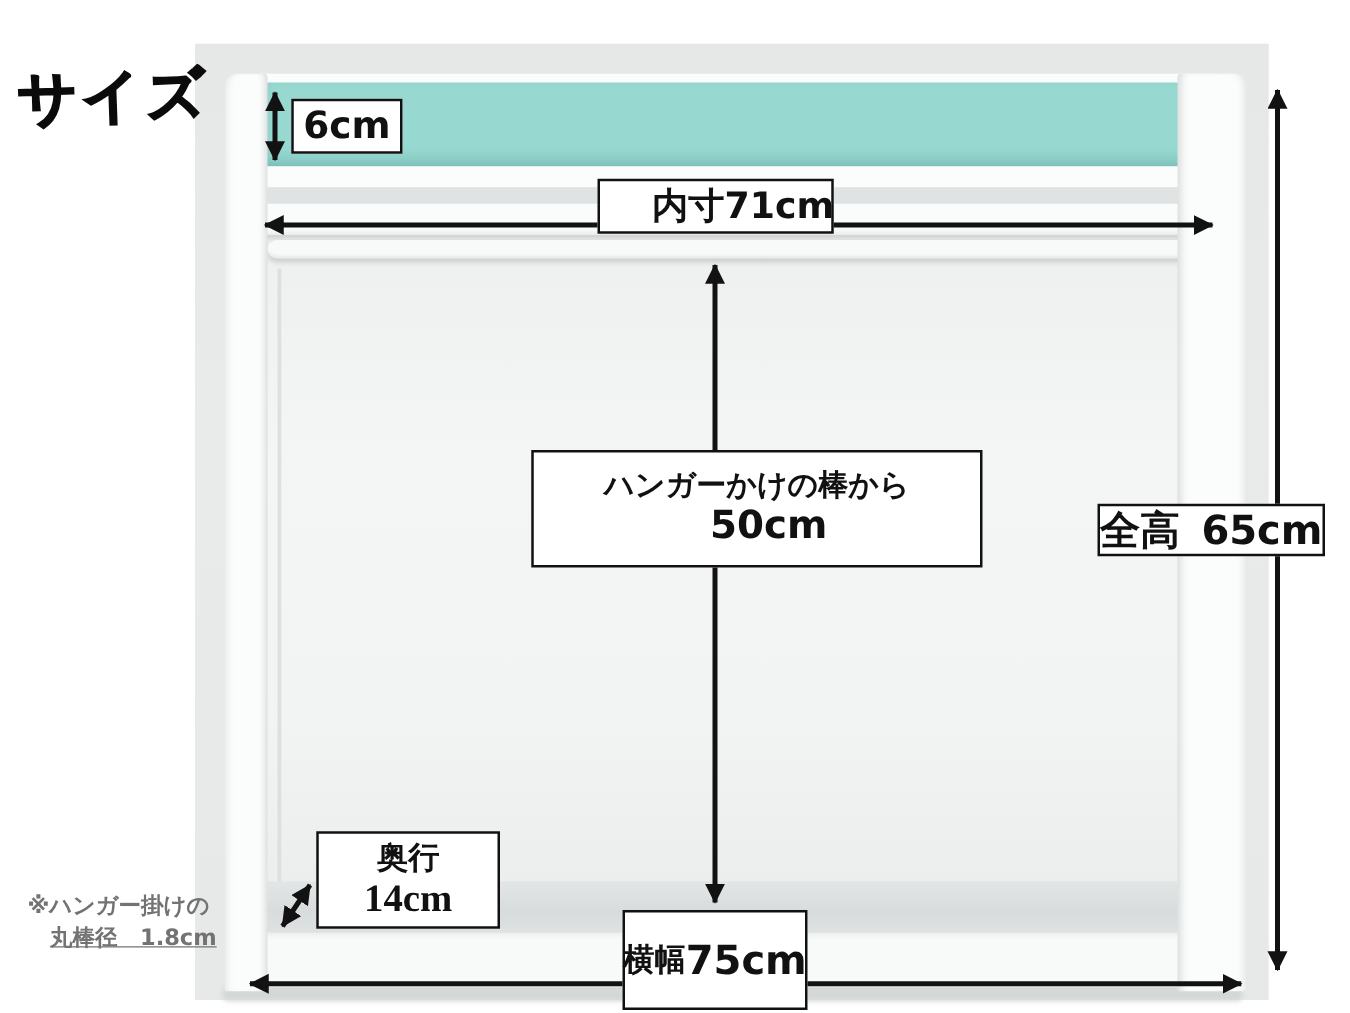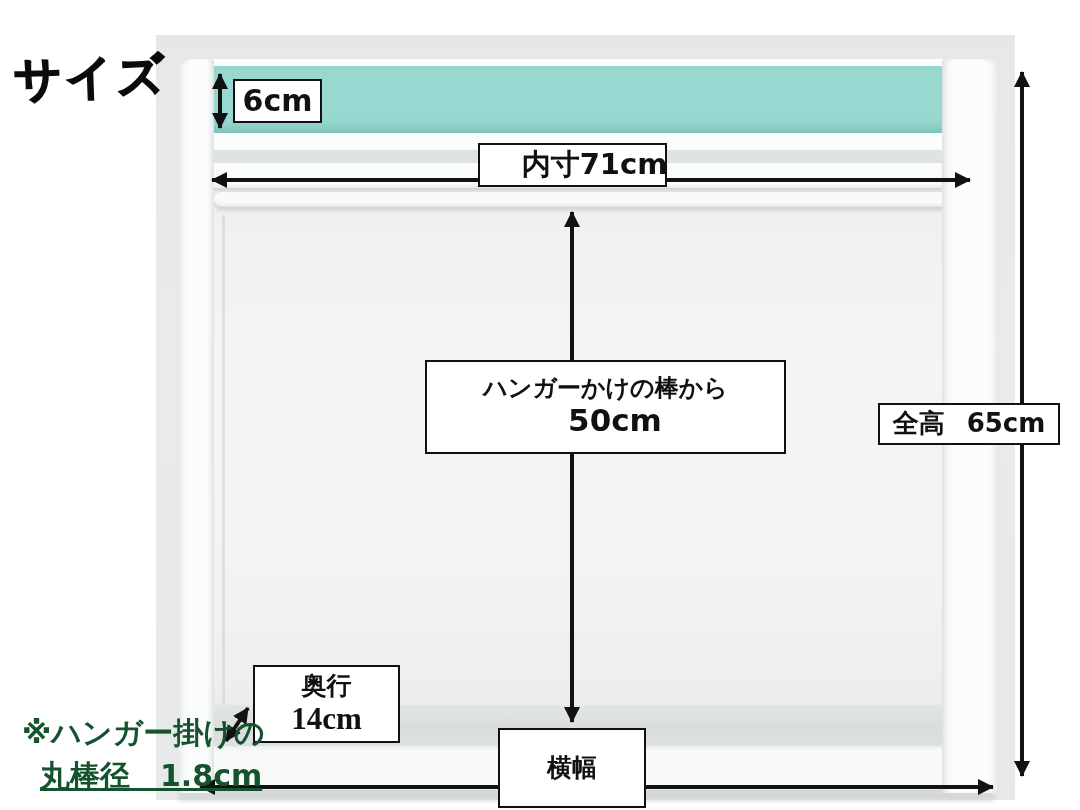--- a/index.html
+++ b/index.html
@@ -42,33 +42,33 @@
   .dim-box{
     position:absolute;background:#ffffff;border:2.5px solid #111;z-index:10;
     display:flex;align-items:center;justify-content:center;font-weight:bold;line-height:1.15;
     text-align:center;box-sizing:border-box;white-space:nowrap;
   }
   .dim-box .gap{display:inline-block;width:22px;}
   #box-shelf-height{left:233px;top:79px;width:89px;height:44px;font-size:30px;}
   #box-inner-width{left:478px;top:143px;width:189px;height:44px;font-size:29px;padding-left:44px;}
   #box-rod-height{left:425px;top:360px;width:361px;height:94px;flex-direction:column;font-size:24px;}
   #box-rod-height .big{font-size:31px;margin-top:1px;margin-left:19px;}
-  #box-total-height{left:878px;top:403px;width:182px;height:42px;font-size:26px;}
+  #box-total-height{left:878px;top:403px;width:182px;height:42px;font-size:32px;}
   #box-depth{left:253px;top:665px;width:147px;height:78px;flex-direction:column;font-size:25px;}
   #box-depth .big{font-size:31px;font-family:Liberation Serif, serif;}
   #box-width{left:498px;top:728px;width:148px;height:80px;flex-direction:row;font-size:25px;}
   #box-width .big{font-size:32px;}
   #page-title{
     position:absolute;left:14px;top:46px;z-index:10;font-size:47px;font-weight:900;
     letter-spacing:3px;transform:rotate(-2deg);color:#0b0b0b;
     -webkit-text-stroke:1.5px #0b0b0b;
   }
   #footnote{
-    position:absolute;left:22px;top:712px;z-index:10;font-size:30px;font-weight:bold;
-    line-height:1.42;color:#14532d;white-space:nowrap;
+    position:absolute;left:22px;top:712px;z-index:10;font-size:18px;font-weight:bold;
+    line-height:1.42;color:#737373;white-space:nowrap;
   }
   #footnote .l2{padding-left:18px;text-decoration:underline;}
 </style>
 </head>
 <body>
 
 <div id="stage">
 
   <div id="photo">
     <div class="rk" id="inner-panel"></div>
@@ -126,20 +126,21 @@
       <span>65cm</span>
   </div>
 
   <div class="dim-box" id="box-depth">
     <span>奥行</span>
     <span class="big">14cm</span>
   </div>
 
   <div class="dim-box" id="box-width">
     <span>横幅</span>
+    <span class="big">75cm</span>
   </div>
 
   <div id="footnote">
     <div class="l1">※ハンガー掛けの</div>
     <div class="l2">丸棒径　1.8cm</div>
   </div>
 
 </div>
 
 </body></html>

